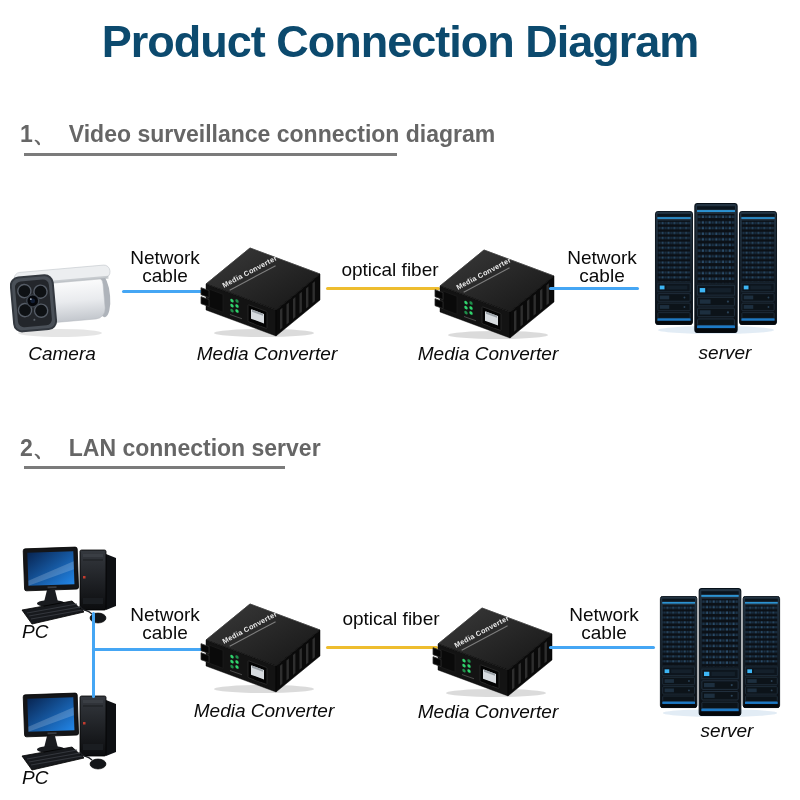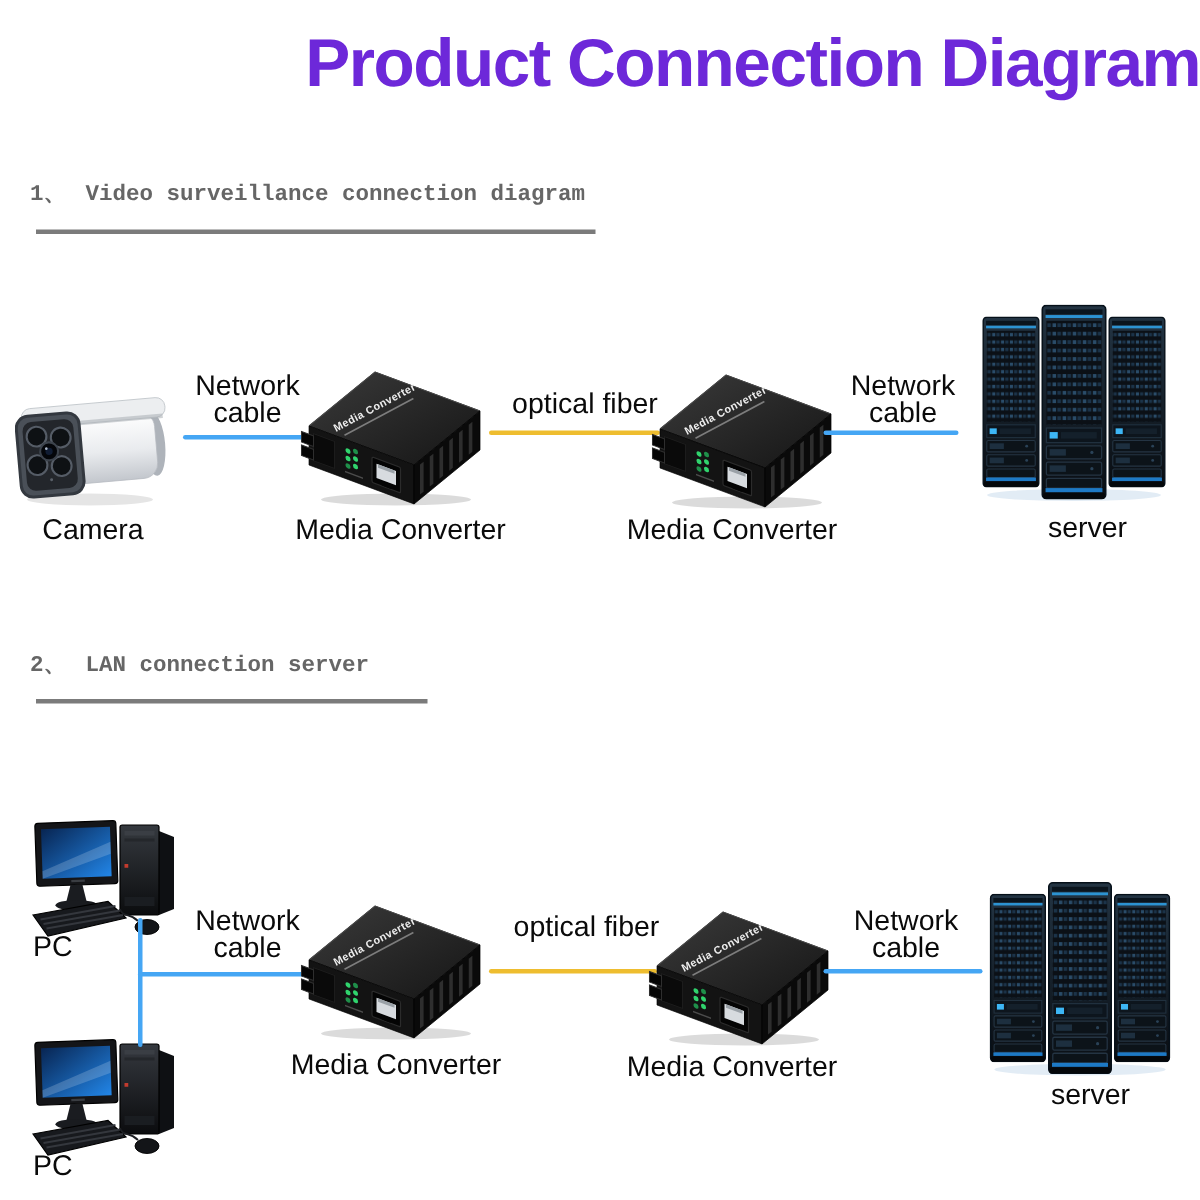--- a/index.html
+++ b/index.html
@@ -5,38 +5,38 @@
   * { box-sizing: border-box; }
   html, body { margin: 0; padding: 0; }
   body {
     width: 800px; height: 800px; position: relative; overflow: hidden;
     background: #ffffff; color: #0a0a0a;
     font-family: "Liberation Sans", "DejaVu Sans", sans-serif;
   }
   .abs { position: absolute; }
 
   #title {
-    top: 16px; left: 0; width: 800px; text-align: right;
-    font-size: 45px; font-weight: 700; color: #6d28d9; letter-spacing: -1px;
+    top: 16px; left: 0; width: 800px; text-align: center;
+    font-size: 45px; font-weight: 700; color: #0c4a6e; letter-spacing: -1px;
     white-space: nowrap;
   }
 
-  .sec-heading { font-size: 15px; font-weight: 700; color: #666; white-space: nowrap; font-family: Liberation Mono, monospace; }
+  .sec-heading { font-size: 23px; font-weight: 700; color: #666; white-space: nowrap; }
   .sec-heading .num { margin-right: 13px; }
   #sec1 { left: 20px; top: 119px; }
   #sec2 { left: 20px; top: 433px; }
   .underline { height: 3px; background: #7b7b7b; }
   #u1 { left: 24px; top: 153px; width: 373px; }
   #u2 { left: 24px; top: 466px; width: 261px; }
 
   .cable { height: 3px; border-radius: 1.5px; }
   .cable.blue { background: #45a6f4; }
   .cable.yellow { background: #eebd2f; }
 
-  .lbl { font-size: 19px; color: #0a0a0a; text-align: center; line-height: 21px; white-space: nowrap; }
+  .lbl { font-size: 19px; color: #0a0a0a; text-align: center; line-height: 21px; white-space: nowrap; font-style: italic; }
   .cable-lbl { font-size: 19px; color: #0a0a0a; text-align: center; line-height: 18px; white-space: nowrap; }
 
   
   #cam1      { left: 10px;  top: 247px; width: 112px; height: 92px; }
   #cam1-lbl  { left: 12px;  top: 343px; width: 100px; }
   #net1-lbl  { left: 123px; top: 249px; width: 84px; }
   #line-b1   { left: 122px; top: 290px; width: 86px; }
   #mc1       { left: 200px; top: 234px; width: 128px; height: 104px; }
   #mc1-lbl   { left: 193px; top: 343px; width: 148px; }
   #fiber1-lbl{ left: 333px; top: 261px; width: 114px; }

